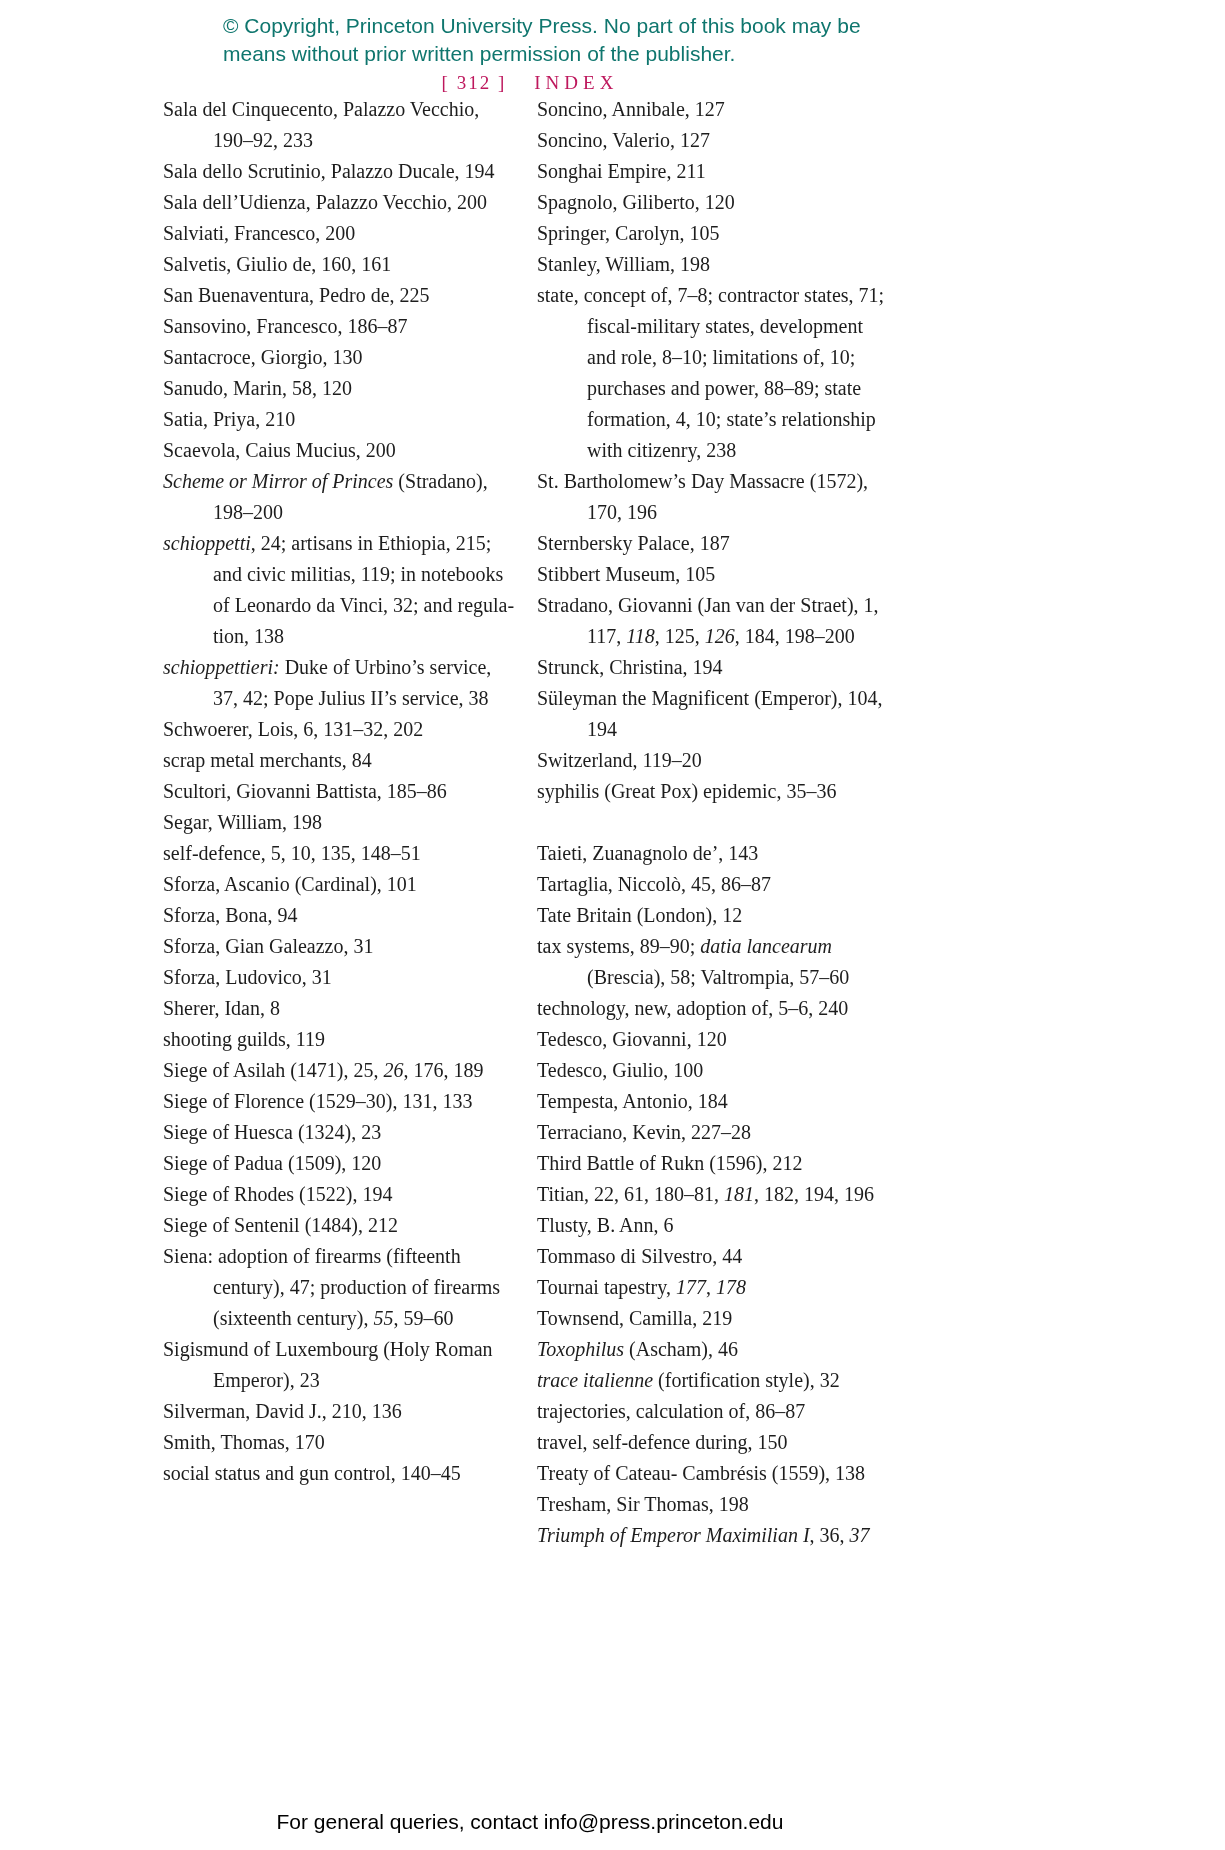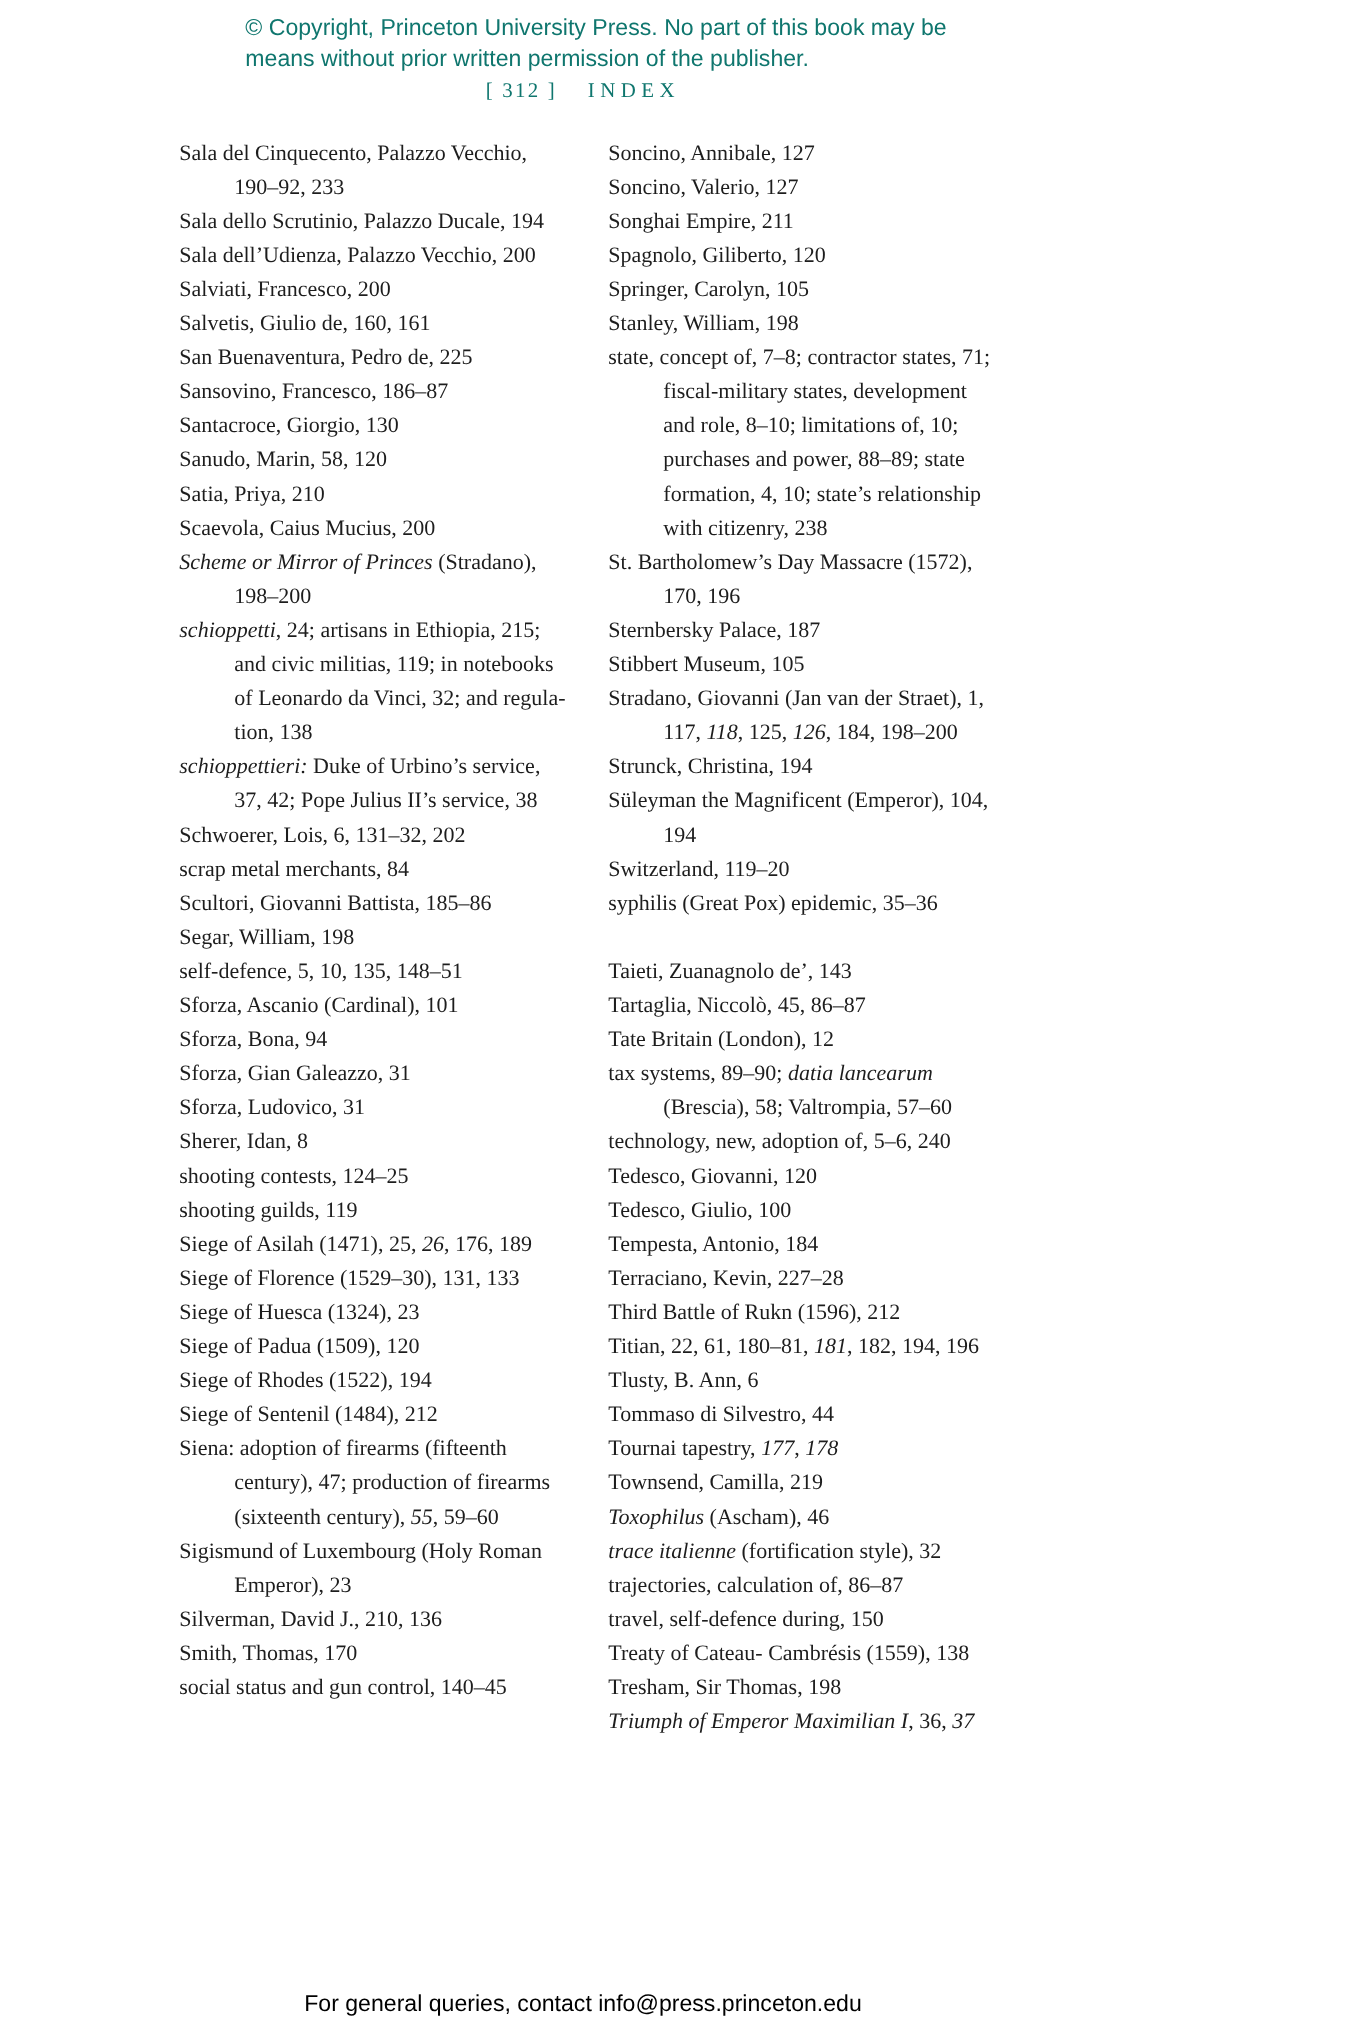--- a/index.html
+++ b/index.html
@@ -20,30 +20,29 @@
     color: #0f766e;
     margin: 12px 0 0 223px;
     width: 660px;
   }
 
   .page-header {
     width: 1060px;
     text-align: center;
     margin-top: 4px;
     font-size: 19px;
-    color: #0f766e;
+    color: #be185d;
   }
   .page-num { letter-spacing: 2px; }
   .section-title { margin-left: 28px; letter-spacing: 5px; }
 
   .columns {
     display: flex;
     margin-left: 163px;
-    margin-top: 30px;
-    gap: 38px;
+    gap: 22px;
   }
   .col { width: 352px; }
 
   .index-entry {
     font-size: 20px;
     line-height: 31px;
     padding-left: 50px;
     text-indent: -50px;
   }
   .index-entry i { font-style: italic; text-align: right; }
@@ -93,21 +92,20 @@
         <div class="index-entry"><span>Schwoerer, Lois, 6, 131–32, 202</span></div>
         <div class="index-entry"><span>scrap metal merchants, 84</span></div>
         <div class="index-entry"><span>Scultori, Giovanni Battista, 185–86</span></div>
         <div class="index-entry"><span>Segar, William, 198</span></div>
         <div class="index-entry"><span>self-defence, 5, 10, 135, 148–51</span></div>
         <div class="index-entry"><span>Sforza, Ascanio (Cardinal), 101</span></div>
         <div class="index-entry"><span>Sforza, Bona, 94</span></div>
         <div class="index-entry"><span>Sforza, Gian Galeazzo, 31</span></div>
         <div class="index-entry"><span>Sforza, Ludovico, 31</span></div>
         <div class="index-entry"><span>Sherer, Idan, 8</span></div>
-        <div class="index-entry"><span>shooting contests, 124–25</span></div>
         <div class="index-entry"><span>shooting guilds, 119</span></div>
         <div class="index-entry"><span>Siege of Asilah (1471), 25, </span><i>26</i><span>, 176, 189</span></div>
         <div class="index-entry"><span>Siege of Florence (1529–30), 131, 133</span></div>
         <div class="index-entry"><span>Siege of Huesca (1324), 23</span></div>
         <div class="index-entry"><span>Siege of Padua (1509), 120</span></div>
         <div class="index-entry"><span>Siege of Rhodes (1522), 194</span></div>
         <div class="index-entry"><span>Siege of Sentenil (1484), 212</span></div>
         <div class="index-entry"><span>Siena: adoption of firearms (fifteenth century), 47; production of firearms (sixteenth century), </span><i>55</i><span>, 59–60</span></div>
         <div class="index-entry"><span>Sigismund of Luxembourg (Holy Roman Emperor), 23</span></div>
         <div class="index-entry"><span>Silverman, David J., 210, 136</span></div>

